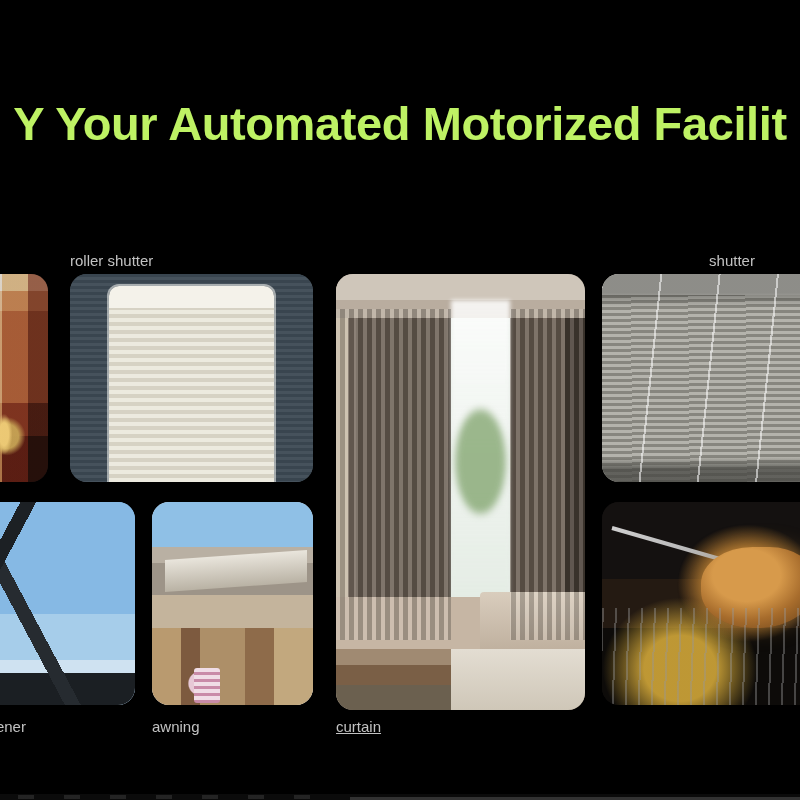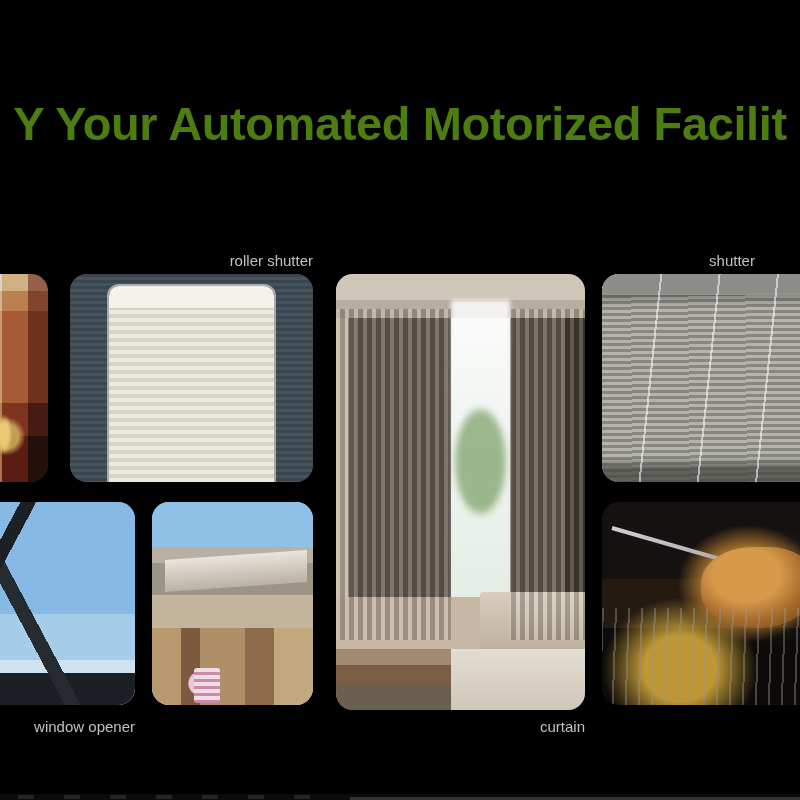--- a/index.html
+++ b/index.html
@@ -17,40 +17,40 @@
     overflow:hidden;
   }
   #page-title {
     position:absolute; top:0; left:50%;
     transform:translateX(-50%);
     white-space:nowrap;
     font-size:47px;
     font-weight:700;
     line-height:92px;
     letter-spacing:-0.4px;
-    color:#4d7c0f;
+    color:#bef264;
     text-shadow:0 1px 2px rgba(0,0,0,.6);
   }
 
   
   #gallery { position:absolute; left:0; top:240px; width:800px; height:500px; }
 
   .card {
     position:absolute;
     border-radius:17px;
     overflow:hidden;
     background:#111;
   }
   .card .photo { position:absolute; inset:0; }
 
   .cap {
     position:absolute;
     font-size:15px;
     color:#c2c2c2;
-    text-align:right;
+    text-align:left;
     white-space:nowrap;
     line-height:18px;
   }
 
   
 
   
   .ph-lamp {
     background:
       radial-gradient(circle at 62% 78%, rgba(226,186,96,.95) 0 7%, rgba(0,0,0,0) 11%),
@@ -257,37 +257,38 @@
     </div>
 
     <div class="card" style="left:336px; top:34px; width:249px; height:436px;">
       <div class="photo ph-curtain">
         <div class="glow"></div>
         <div class="greenery"></div>
         <div class="bed"></div>
         <div class="rug"></div>
       </div>
     </div>
-    <div class="cap" style="left:336px; top:478px; width:249px;">curtain</div>
+    <div class="cap" style="left:336px; top:478px; width:249px;text-decoration:underline;">curtain</div>
 
     <div class="cap" style="left:602px; top:12px; width:260px; text-align:center;">shutter</div>
     <div class="card" style="left:602px; top:34px; width:260px; height:208px;">
       <div class="photo ph-shutters"></div>
     </div>
 
     <div class="card" style="left:-75px; top:262px; width:210px; height:203px;">
       <div class="photo ph-opener"></div>
     </div>
     <div class="cap" style="left:-75px; top:478px; width:210px;">window opener</div>
 
     <div class="card" style="left:152px; top:262px; width:161px; height:203px;">
       <div class="photo ph-awning">
         <div class="awn-deco"></div>
       </div>
     </div>
+    <div class="cap" style="left:152px; top:478px; width:161px;">awning</div>
 
     <div class="card" style="left:602px; top:262px; width:260px; height:203px;">
       <div class="photo ph-bbq">
         <div class="skewer"></div>
         <div class="meat"></div>
       </div>
     </div>
 
   </div>
 

